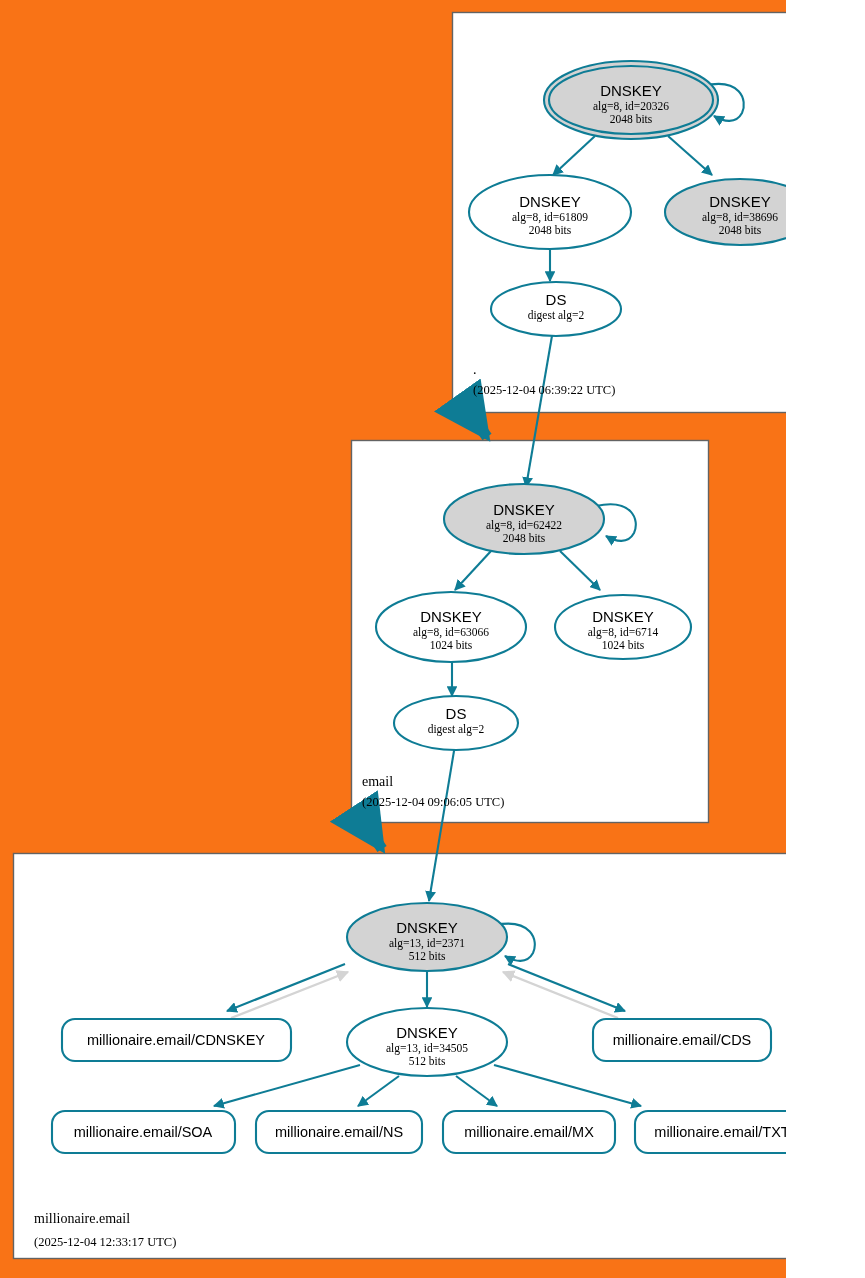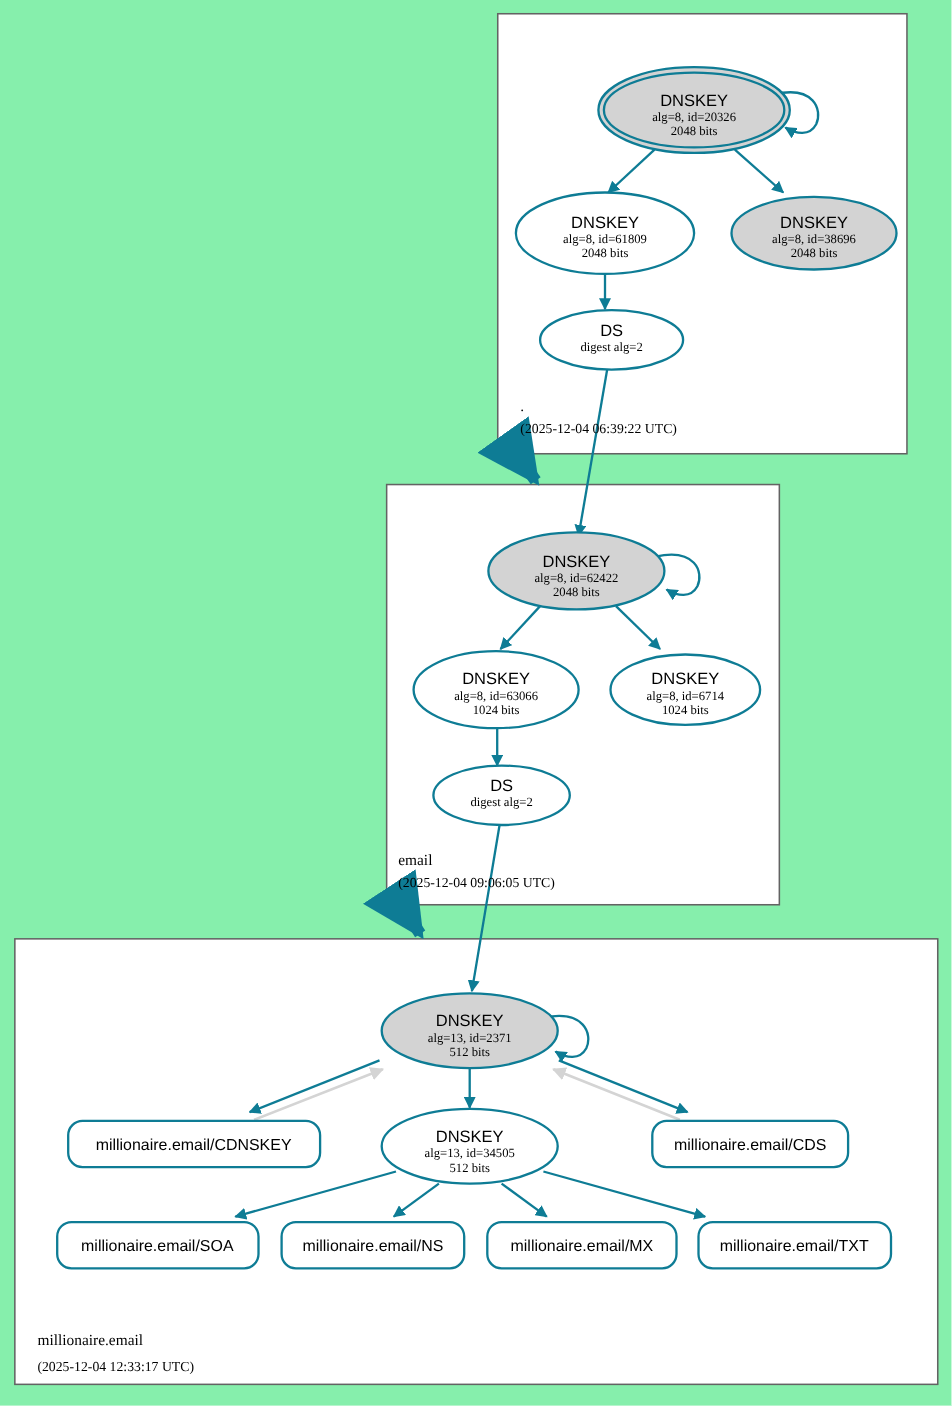--- a/index.html
+++ b/index.html
@@ -5,23 +5,23 @@
   html, body {
     margin: 0;
     padding: 0;
     background: #ffffff;
   }
   body {
     font-family: "Liberation Sans", sans-serif;
   }
   #canvas {
     position: relative;
-    width: 865px;
+    width: 786px;
     height: 1278px;
-    background: #86efac;
+    background: #f97316;
     overflow: hidden;
   }
   svg.graph {
     position: absolute;
     left: 0;
     top: 0;
     width: 865px;
     height: 1278px;
   }
   

